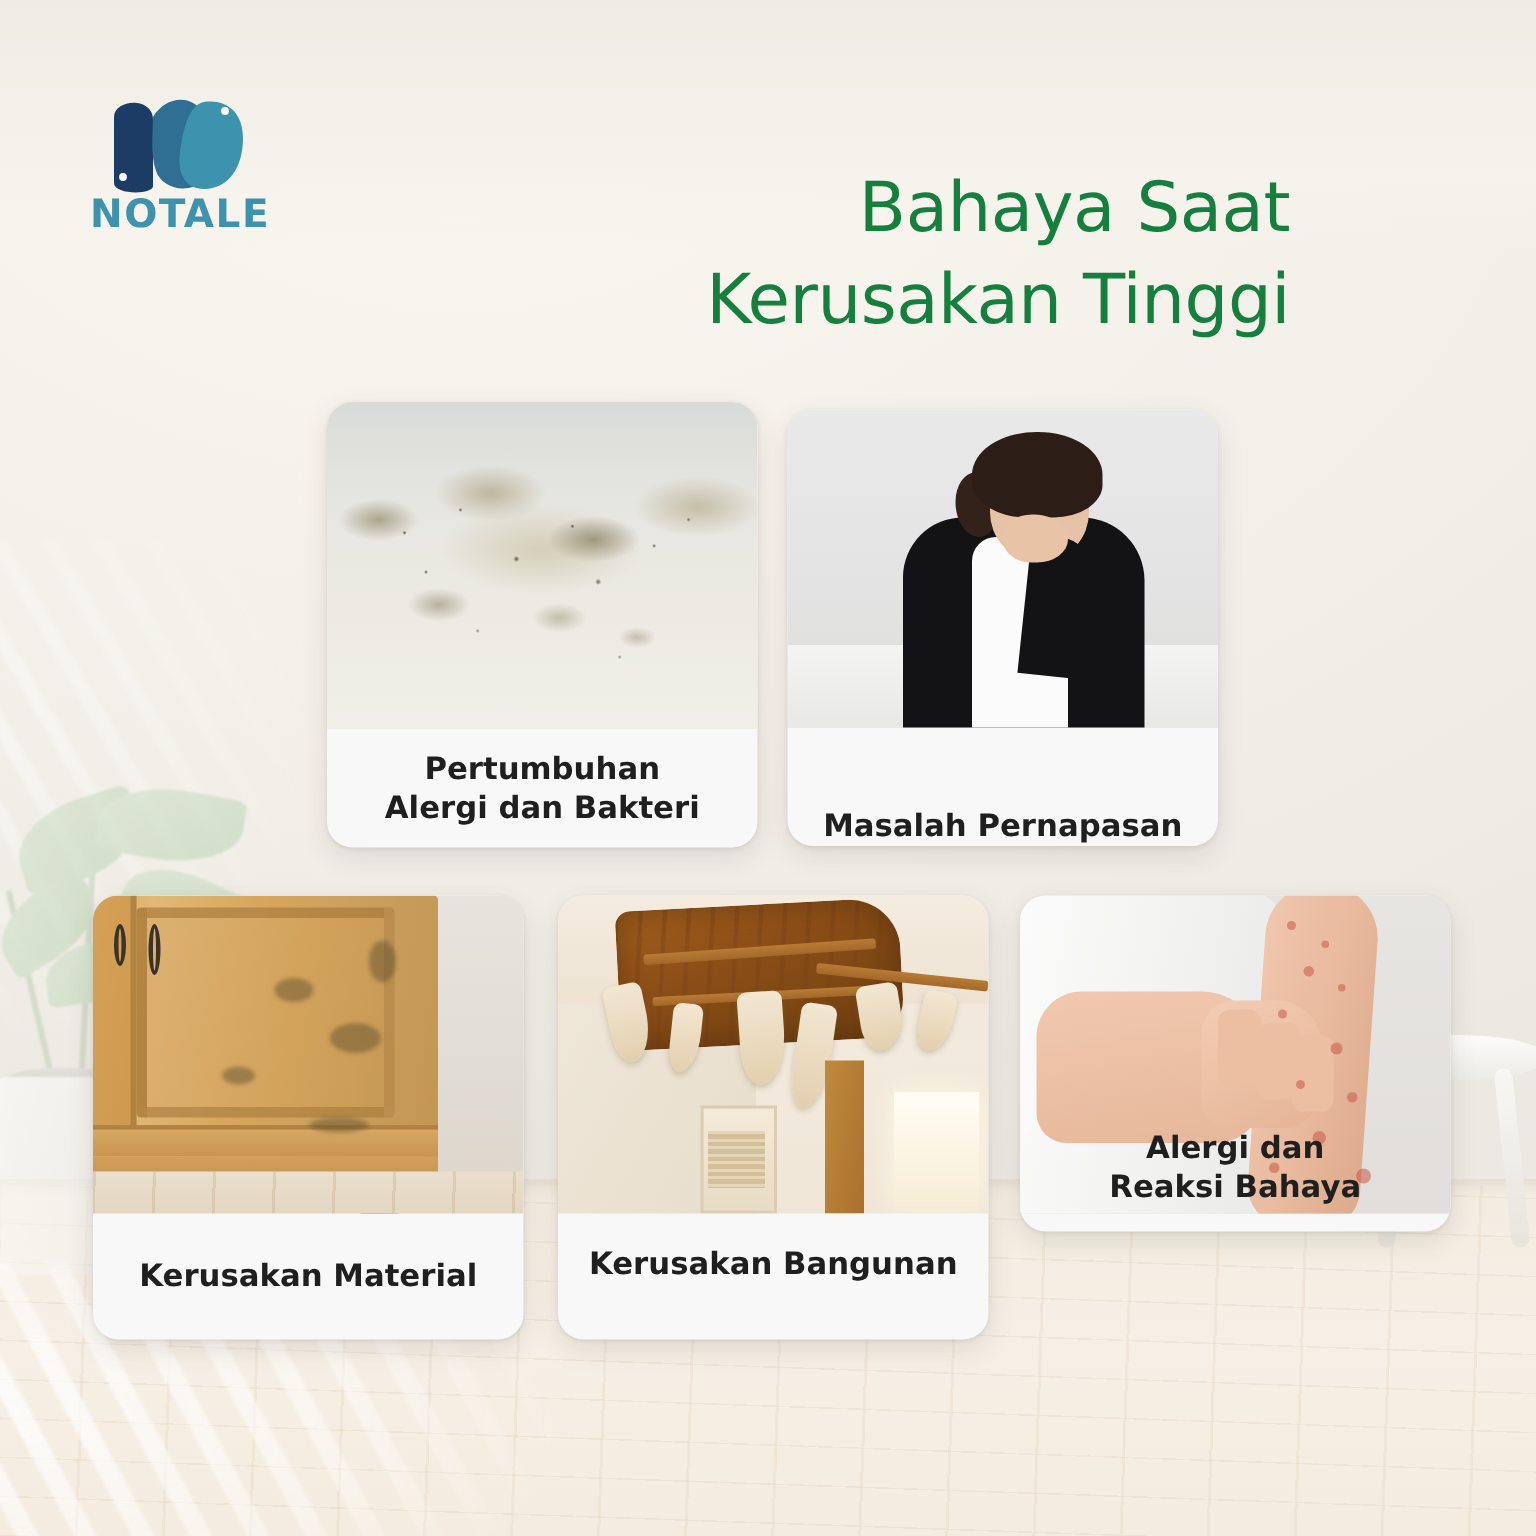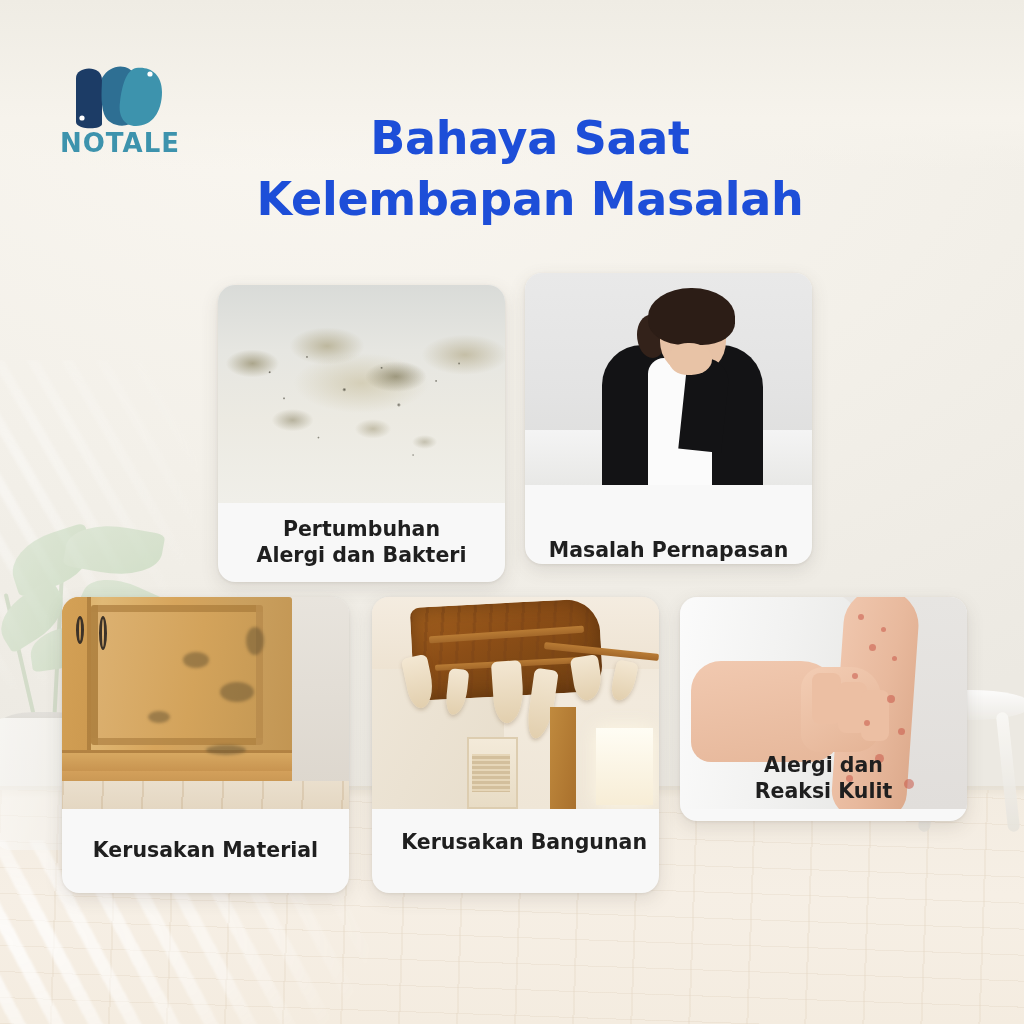--- a/index.html
+++ b/index.html
@@ -86,23 +86,23 @@
   .logo { position:absolute; left:60px; top:58px; width:120px; height:105px; }
   .logo-mark { position:absolute; left:6px; top:0; width:106px; height:74px; }
   .logo-word {
     position:absolute; left:0; top:70px; width:118px; text-align:center;
     font-family:"DejaVu Sans", sans-serif;
     font-size:26px; font-weight:700; letter-spacing:1px; color:#3d93ad;
   }
 
   .title {
     position:absolute; left:200px; top:108px; width:660px;
-    text-align:center; color:#1d4ed8;
+    text-align:right; color:#15803d;
     font-family:"DejaVu Sans", sans-serif;
-    font-weight:700; font-size:46px; line-height:1.32;
+    font-weight:400; font-size:46px; line-height:1.32;
     letter-spacing:-.3px;
   }
   .title .l2 { display:block; }
 
   
   .card {
     position:absolute; background:#f8f8f8;
     border-radius:17px; overflow:hidden;
     box-shadow:0 6px 18px rgba(80,72,60,.13), 0 1px 3px rgba(80,72,60,.10);
   }
@@ -110,32 +110,32 @@
   .card .caption {
     position:absolute; left:0; bottom:0; width:100%;
     display:flex; align-items:center; justify-content:center;
     text-align:center; color:#1f1f1f;
     font-family:"DejaVu Sans", sans-serif;
     font-weight:700; font-size:20.5px; line-height:1.26;
     padding:0 12px;
   }
 
   
-  #card-0 { left:218px; top:285px; width:287px; height:297px; }
+  #card-0 { left:218px; top:268px; width:287px; height:297px; }
   #card-0 .photo   { height:218px; }
   #card-0 .caption { height:79px; }
   #card-1 { left:525px; top:273px; width:287px; height:291px; }
   #card-1 .photo   { height:212px; }
   #card-1 .caption { height:79px;align-items:flex-end; }
   #card-2 { left:62px;  top:597px; width:287px; height:296px;padding-left:12px; }
   #card-2 .photo   { height:212px; }
   #card-2 .caption { height:84px; }
   #card-3 { left:372px; top:597px; width:287px; height:296px; }
   #card-3 .photo   { height:212px; }
-  #card-3 .caption { height:100px;justify-content:flex-end; }
+  #card-3 .caption { height:100px; }
   #card-4 { left:680px; top:597px; width:287px; height:224px; }
   #card-4 .photo   { height:212px; }
   #card-4 .caption { height:84px; }
 
   
   
   .ph-mold {
     background:
       radial-gradient(38px 20px at 12% 36%, rgba(122,112,70,.55), transparent 70%),
       radial-gradient(52px 26px at 38% 28%, rgba(150,138,92,.50), transparent 72%),
@@ -358,21 +358,21 @@
       <path d="M70 10 C84 8, 96 16, 96 34 C96 54, 86 68, 70 68 C58 68, 52 58, 54 44 C56 28, 60 12, 70 10 Z" fill="#3d93ad"></path>
       <circle cx="16" cy="60" r="2.6" fill="#ffffff"></circle>
       <circle cx="84" cy="16" r="2.6" fill="#ffffff"></circle>
     </svg>
   </div>
   <div class="logo-word">NOTALE</div>
 </div>
 
 <div class="title">
   <span class="l1">Bahaya Saat</span>
-  <span class="l2">Kelembapan Masalah</span>
+  <span class="l2">Kerusakan Tinggi</span>
 </div>
 
 <div class="card" id="card-0">
   <div class="photo ph-mold"></div>
   <div class="caption">
     <div>
       <span>Pertumbuhan</span><br>
       <span>Alergi dan Bakteri</span>
     </div>
   </div>
@@ -458,16 +458,16 @@
     <div class="rash" style="left:72%; top:46%; width:8px; height:8px;"></div>
     <div class="rash" style="left:64%; top:58%; width:6px; height:6px;"></div>
     <div class="rash" style="left:76%; top:62%; width:7px; height:7px;"></div>
     <div class="rash" style="left:68%; top:74%; width:9px; height:9px;"></div>
     <div class="rash" style="left:58%; top:84%; width:7px; height:7px;"></div>
     <div class="rash" style="left:78%; top:86%; width:10px; height:10px;"></div>
   </div>
   <div class="caption">
     <div>
       <span>Alergi dan</span><br>
-      <span>Reaksi Kulit</span>
+      <span>Reaksi Bahaya</span>
     </div>
   </div>
 </div>
 
 </body></html>

